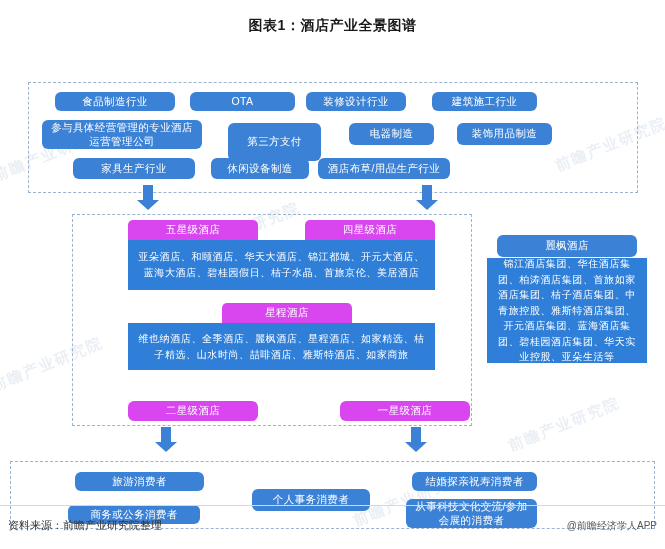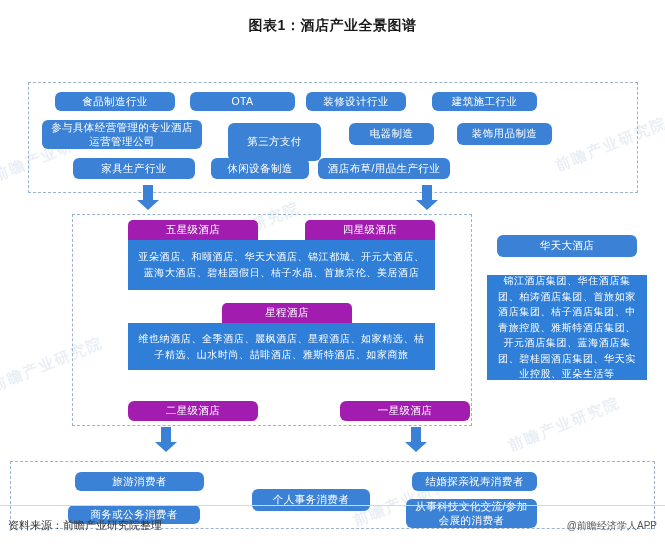--- a/index.html
+++ b/index.html
@@ -60,21 +60,21 @@
     font-size: 10.5px;
     display: flex;
     align-items: center;
     justify-content: center;
     text-align: center;
     box-sizing: border-box;
     line-height: 1.25;
     padding: 2px 4px;
     letter-spacing: 0.4px;
   }
-  .pill.soft { background: #a21caf; }
+  .pill.soft { background: #d946ef; }
 
   .listbox {
     position: absolute;
     background: #2f7fd9;
     color: #ffffff;
     font-size: 10px;
     display: flex;
     align-items: center;
     justify-content: center;
     text-align: center;
@@ -170,22 +170,22 @@
   <div class="pill soft" style="left:128px; top:185px; width:130px; height:20px; border-radius:5px 5px 0 0;">五星级酒店</div>
   <div class="pill soft" style="left:305px; top:185px; width:130px; height:20px; border-radius:5px 5px 0 0;">四星级酒店</div>
   <div class="listbox" style="left:128px; top:205px; width:307px; height:50px;">亚朵酒店、和颐酒店、华天大酒店、锦江都城、开元大酒店、蓝海大酒店、碧桂园假日、桔子水晶、首旅京伦、美居酒店</div>
 
   <div class="pill soft" style="left:222px; top:268px; width:130px; height:20px; border-radius:5px 5px 0 0;">星程酒店</div>
   <div class="listbox" style="left:128px; top:288px; width:307px; height:47px;">维也纳酒店、全季酒店、麗枫酒店、星程酒店、如家精选、桔子精选、山水时尚、喆啡酒店、雅斯特酒店、如家商旅</div>
 
   <div class="pill soft" style="left:128px; top:366px; width:130px; height:20px;">二星级酒店</div>
   <div class="pill soft" style="left:340px; top:366px; width:130px; height:20px;">一星级酒店</div>
 
-  <div class="pill" style="left:497px; top:200px; width:140px; height:22px;">华天大酒店</div>
-  <div class="listbox" style="left:487px; top:240px; width:160px; height:105px; line-height:1.55;">锦江酒店集团、华住酒店集团、柏涛酒店集团、首旅如家酒店集团、桔子酒店集团、中青旅控股、雅斯特酒店集团、开元酒店集团、蓝海酒店集团、碧桂园酒店集团、华天实业控股、亚朵生活等</div>
+  <div class="pill" style="left:497px; top:200px; width:140px; height:22px;">麗枫酒店</div>
+  <div class="listbox" style="left:487px; top:223px; width:160px; height:105px; line-height:1.55;">锦江酒店集团、华住酒店集团、柏涛酒店集团、首旅如家酒店集团、桔子酒店集团、中青旅控股、雅斯特酒店集团、开元酒店集团、蓝海酒店集团、碧桂园酒店集团、华天实业控股、亚朵生活等</div>
 
   <div class="arrow" style="left:155px; top:392px;">
     <div class="stem" style="height:15px;"></div>
     <div class="head"></div>
   </div>
   <div class="arrow" style="left:405px; top:392px;">
     <div class="stem" style="height:15px;"></div>
     <div class="head"></div>
   </div>
 

